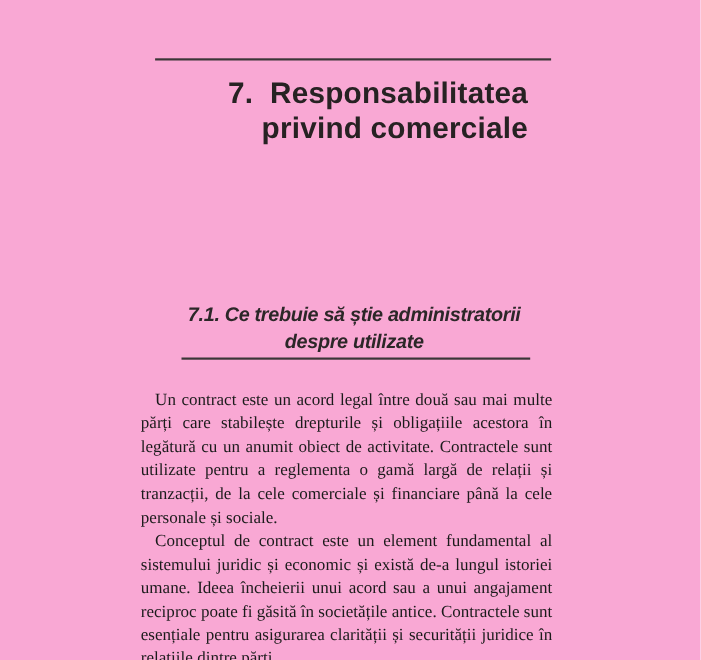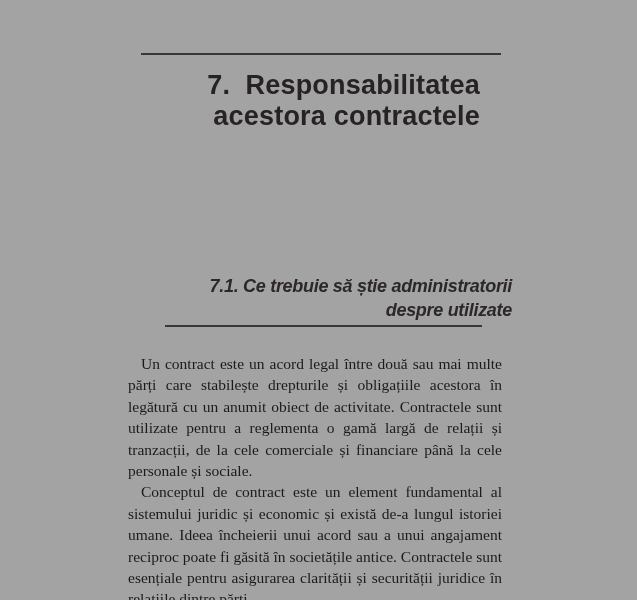--- a/index.html
+++ b/index.html
@@ -1,21 +1,21 @@
 <!DOCTYPE html>
 <html><head>
 <meta charset="utf-8">
 <style>
   * { margin: 0; padding: 0; box-sizing: border-box; }
   html, body { background: #ffffff; }
   .page {
     position: relative;
     width: 637px;
     height: 600px;
-    background: #a3a3a3;
+    background: #f9a8d4;
     overflow: hidden;
   }
   .chapter-rule {
     position: absolute;
     left: 141px;
     top: 53px;
     width: 360px;
     height: 2px;
     background: #3b3637;
   }
@@ -39,21 +39,21 @@
     width: 380px;
     text-align: center;
     font-family: "Liberation Sans", sans-serif;
     font-style: italic;
     font-weight: 700;
     font-size: 18px;
     line-height: 24px;
     letter-spacing: -0.3px;
     color: #2c2728;
   }
-  .section-heading .h-line { display: block; text-align: right; }
+  .section-heading .h-line { display: block; }
   .heading-rule {
     position: absolute;
     left: 165px;
     top: 325px;
     width: 317px;
     height: 2px;
     background: #3b3637;
   }
   .body-text {
     position: absolute;
@@ -70,21 +70,21 @@
 </style>
 </head>
 <body>
 
 <div class="page">
 
   <div class="chapter-rule"></div>
 
   <h1 class="chapter-title">
     <span class="t-line">7.&nbsp;&nbsp;Responsabilitatea</span>
-    <span class="t-line">acestora contractele</span>
+    <span class="t-line">privind comerciale</span>
   </h1>
 
   <h2 class="section-heading">
     <span class="h-line">7.1. Ce trebuie să știe administratorii</span>
     <span class="h-line">despre utilizate</span>
   </h2>
 
   <div class="heading-rule"></div>
 
   <div class="body-text">

